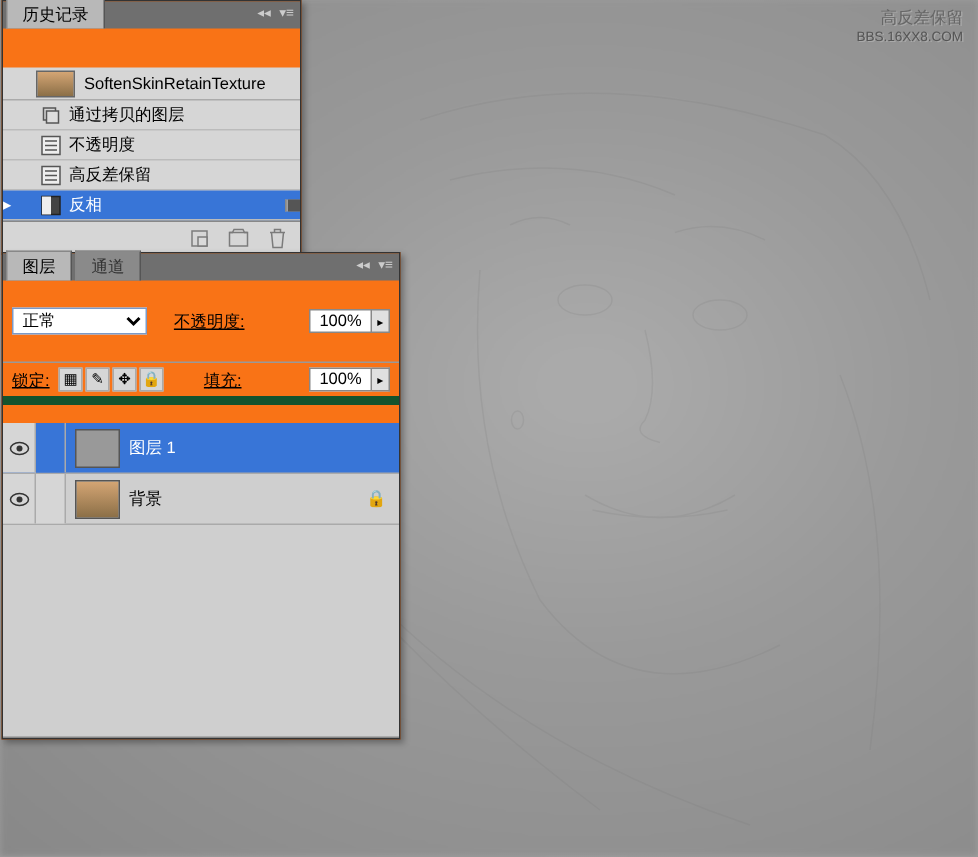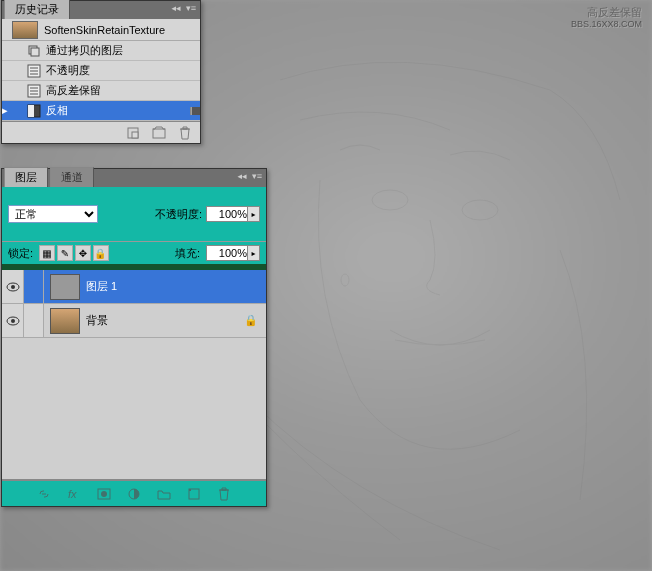--- a/index.html
+++ b/index.html
@@ -3,67 +3,67 @@
 <meta charset="utf-8">
 <style>
 *{box-sizing:border-box;margin:0;padding:0;font-family:"Microsoft YaHei",Arial,sans-serif;font-size:11px;}
 body{width:652px;height:571px;background:#999;position:relative;overflow:hidden;}
 .canvas{position:absolute;top:0;left:0;width:652px;height:571px;background:linear-gradient(135deg,#9a9a9a,#a0a0a0);}
 .canvas::before{content:"";position:absolute;width:100%;height:100%;background:radial-gradient(ellipse at 60% 45%,#aaa 5%,#9a9a9a 40%,#888 100%);filter:blur(2px);}
 .sketch{position:absolute;top:0;left:0;width:100%;height:100%;opacity:0.3;}
 .watermark{position:absolute;top:5px;right:10px;color:#666;font-size:13px;text-align:right;line-height:1.3;text-shadow:1px 1px 0 #aaa;}
 .watermark .sub{font-size:9px;color:#555;}
 
-.panel{position:absolute;background:#14b8a6;border:1px solid #333;box-shadow:2px 2px 4px rgba(0,0,0,0.3);}
+.panel{position:absolute;background:#f97316;border:1px solid #333;box-shadow:2px 2px 4px rgba(0,0,0,0.3);}
 .panel-header{background:#6f6f6f;height:18px;display:flex;align-items:flex-end;position:relative;}
 .tab{background:#b8b8b8;padding:2px 10px;font-size:11px;color:#000;border-top:1px solid #888;border-left:1px solid #888;border-right:1px solid #555;margin-left:2px;cursor:pointer;}
 .tab.inactive{background:#8a8a8a;color:#333;}
 .panel-menu{position:absolute;right:3px;top:2px;display:flex;gap:3px;}
 .panel-menu span{width:12px;height:12px;display:inline-block;color:#ccc;font-size:9px;text-align:center;cursor:pointer;}
 
 .history-panel{top:0;left:1px;width:200px;}
 .history-body{background:#d6d6d6;}
-.snapshot-row{display:flex;align-items:center;padding:2px 0;border-bottom:1px solid #aaa;height:22px;}
+.snapshot-row{display:flex;align-items:center;padding:2px 12px;border-bottom:1px solid #aaa;height:22px;margin-top:26px;}
 .snapshot-thumb{width:26px;height:18px;background:linear-gradient(#d4a574,#8b6f47);border:1px solid #666;margin-right:6px;}
 .history-list{}
 .history-item{display:flex;align-items:center;height:20px;border-bottom:1px solid #bbb;padding-left:0;cursor:pointer;}
 .history-item.selected{background:#3875d7;color:#fff;}
 .hist-indent{width:14px;display:inline-block;}
 .hist-icon{width:16px;height:16px;display:inline-flex;align-items:center;justify-content:center;margin-right:4px;}
 .hist-icon svg{width:14px;height:14px;}
 .hist-marker{width:10px;display:inline-block;}
 .hist-slider{width:10px;background:#c0c0c0;border-left:1px solid #888;display:flex;align-items:center;justify-content:center;}
 .history-item.selected .hist-slider{background:#a0a0a0;}
 .slider-handle{width:8px;height:8px;background:#555;}
 .history-footer{height:22px;display:flex;justify-content:flex-end;align-items:center;gap:12px;padding-right:8px;border-top:1px solid #888;}
 .footer-icon{width:14px;height:14px;cursor:pointer;opacity:0.7;}
 
 .layers-panel{top:168px;left:1px;width:266px;}
 .layers-toolbar{padding:18px 6px;display:flex;align-items:center;gap:4px;border-bottom:1px solid #999;}
 .blend-select{width:90px;height:18px;border:1px solid #7a9ac9;background:#fff;font-size:11px;padding:0 2px;}
-.pct-input{width:42px;height:16px;border:1px solid #888;background:#fff;font-size:11px;text-align:right;}
+.pct-input{width:42px;height:16px;border:1px solid #888;background:#fff;font-size:11px;text-align:center;margin-left:39px;}
 .pct-wrap{display:flex;align-items:center;}
 .pct-drop{width:12px;height:16px;border:1px solid #888;border-left:0;background:#e0e0e0;display:flex;align-items:center;justify-content:center;font-size:8px;cursor:pointer;}
 .lock-row{padding:3px 6px;display:flex;align-items:center;gap:6px;border-bottom:6px solid #14532d;}
 .lock-icons{display:flex;gap:2px;}
 .lock-icons span{width:16px;height:16px;border:1px solid #aaa;display:inline-flex;align-items:center;justify-content:center;font-size:10px;cursor:pointer;background:#d6d6d6;}
 .layer-list{height:210px;background:#cfcfcf;border-bottom:1px solid #888;}
 .layer-row{display:flex;align-items:center;height:34px;border-bottom:1px solid #aaa;}
-.layer-row.selected{background:#3875d7;color:#fff;}
+.layer-row.selected{background:#3875d7;color:#fff;margin-top:12px;}
 .vis-col{width:22px;height:100%;display:flex;align-items:center;justify-content:center;border-right:1px solid #aaa;background:#d6d6d6;cursor:pointer;}
 .link-col{width:20px;height:100%;border-right:1px solid #aaa;background:#d6d6d6;}
 .layer-row.selected .link-col{background:#3875d7;}
 .layer-thumb{width:30px;height:26px;border:1px solid #555;margin:0 6px;background:#999;}
 .layer-thumb.bg{background:linear-gradient(#d4a574,#8b6f47);}
 .layer-name{flex:1;font-size:11px;}
 .layer-name.italic{}
 .layer-lock{margin-right:8px;}
 .layers-footer{height:26px;display:flex;justify-content:center;align-items:center;gap:16px;border-top:1px solid #888;}
 .eye-icon{width:14px;height:10px;}
-label{font-size:11px;}
+label{font-size:11px;text-decoration:underline;}
 </style>
 </head>
 <body>
 
 <div class="canvas">
   <svg class="sketch" viewBox="0 0 652 571">
     <g stroke="#777" stroke-width="1" fill="none" opacity="0.6">
       <path d="M280 80 Q400 40 550 90 Q600 120 620 200"></path>
       <path d="M300 120 Q380 100 450 130"></path>
       <ellipse cx="390" cy="200" rx="18" ry="10"></ellipse>
@@ -230,39 +230,13 @@
             <ellipse cx="7" cy="5" rx="6" ry="4" fill="none" stroke="#333"></ellipse>
             <circle cx="7" cy="5" r="2" fill="#333"></circle>
           </svg>
       </div>
       <div class="link-col"></div>
       <div class="layer-thumb bg"></div>
       <span class="layer-name italic">背景</span>
       <span class="layer-lock">🔒</span>
     </div>
   </div>
-  <div class="layers-footer">
-    <svg class="footer-icon" viewBox="0 0 14 14">
-        <path d="M3 7 a3 3 0 0 1 3-3 h1 M11 7 a3 3 0 0 1 -3 3 h-1 M5 7 h4" fill="none" stroke="#555"></path>
-      </svg>
-    <svg class="footer-icon" viewBox="0 0 14 14">
-        <text x="1" y="11" font-size="10" font-style="italic" fill="#555">fx</text>
-      </svg>
-    <svg class="footer-icon" viewBox="0 0 14 14">
-        <rect x="1" y="2" width="12" height="10" fill="none" stroke="#555"></rect>
-        <circle cx="7" cy="7" r="3" fill="#555"></circle>
-      </svg>
-    <svg class="footer-icon" viewBox="0 0 14 14">
-        <circle cx="7" cy="7" r="5" fill="none" stroke="#555"></circle>
-        <path d="M7 2 A5 5 0 0 1 7 12 Z" fill="#555"></path>
-      </svg>
-    <svg class="footer-icon" viewBox="0 0 14 14">
-        <path d="M1 4 L5 4 L6 6 L13 6 L13 12 L1 12 Z" fill="none" stroke="#555"></path>
-      </svg>
-    <svg class="footer-icon" viewBox="0 0 14 14">
-        <rect x="2" y="2" width="10" height="10" fill="none" stroke="#555"></rect>
-        <path d="M2 2 L4 2 L4 4 L2 4 Z" fill="#555"></path>
-      </svg>
-    <svg class="footer-icon" viewBox="0 0 14 14">
-        <path d="M3 3 L11 3 L10 13 L4 13 Z M2 3 L12 3 M5 1 L9 1 L9 3 L5 3 Z" fill="none" stroke="#555"></path>
-      </svg>
-  </div>
 </div>
 
 </body></html>

